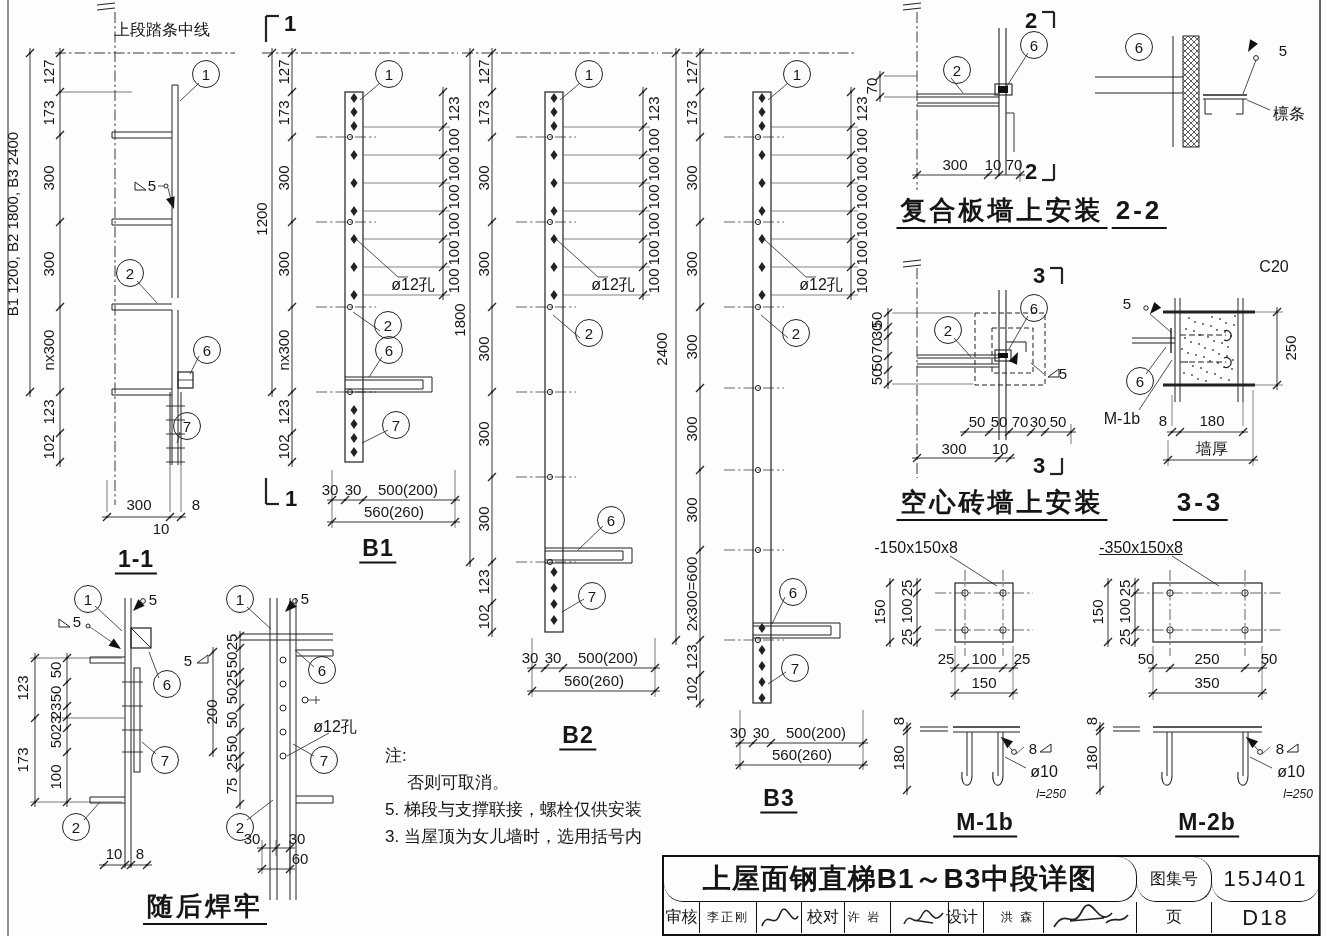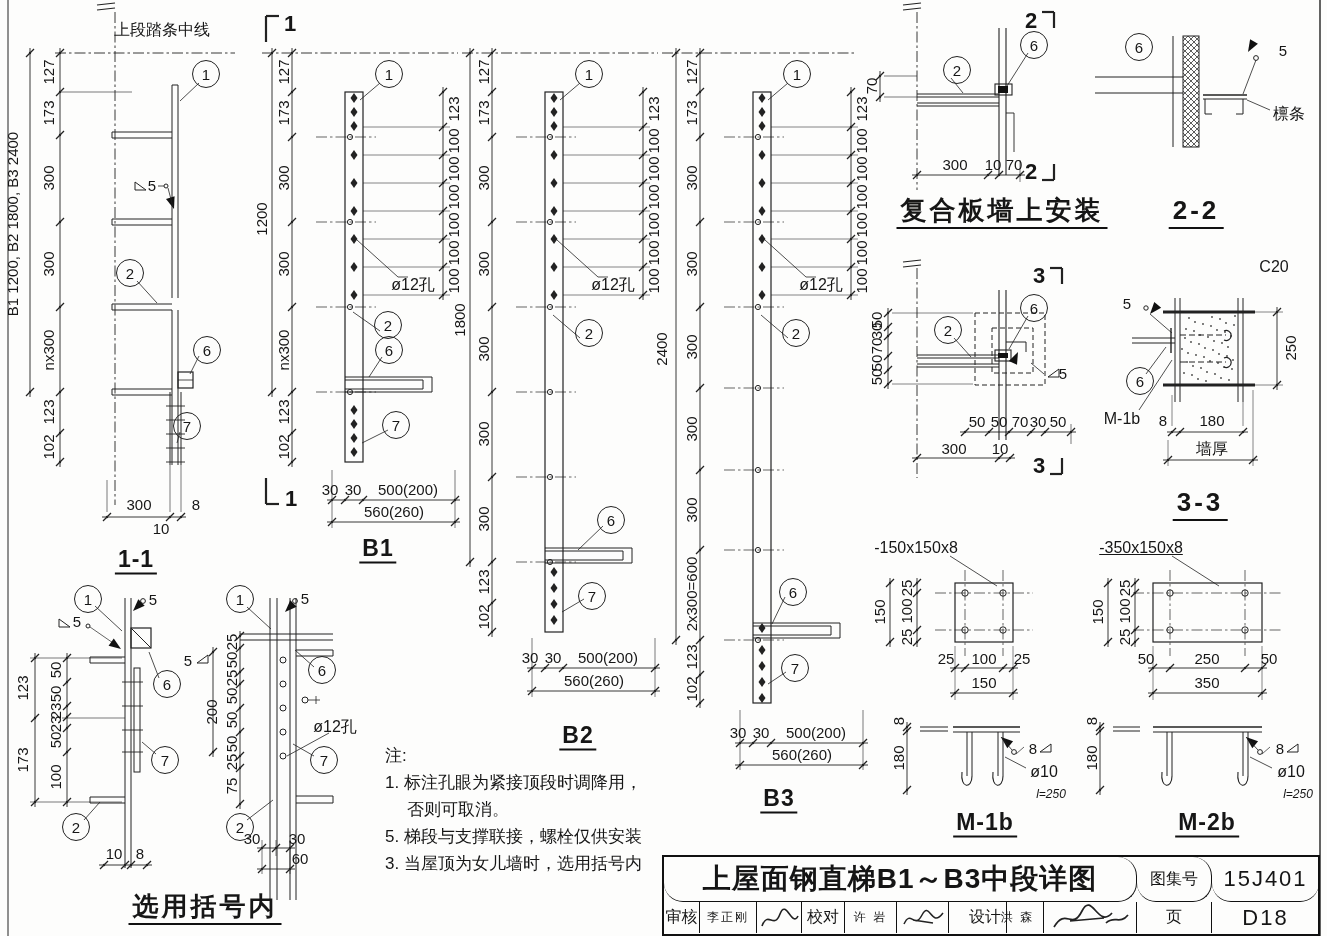--- a/index.html
+++ b/index.html
@@ -929,21 +929,21 @@
       <div class="lab dim rot" style="left: 231px; top: 744px;">50</div>
       <div class="lab dim rot" style="left: 231px; top: 762px;">25</div>
       <div class="lab dim rot" style="left: 231px; top: 786px;">75</div>
       <div class="lab callout" style="left: 322px; top: 670px;">6</div>
       <div class="lab cn" style="left: 335px; top: 727px;">ø12孔</div>
       <div class="lab callout" style="left: 324px; top: 760px;">7</div>
       <div class="lab callout" style="left: 240px; top: 827px;">2</div>
       <div class="lab dim" style="left: 252px; top: 838px;">30</div>
       <div class="lab dim" style="left: 297px; top: 838px;">30</div>
       <div class="lab dim" style="left: 300px; top: 858px;">60</div>
-      <div class="lab bigtitle" style="left: 205px; top: 909px;">选用括号内</div>
+      <div class="lab bigtitle" style="left: 205px; top: 909px;">随后焊牢</div>
       <div class="lab secnum" style="left: 290px; top: 24px;">1</div>
       <div class="lab secnum" style="left: 291px; top: 499px;">1</div>
       <div class="lab dim rot" style="left: 261px; top: 219px;">1200</div>
       <div class="lab dim rot" style="left: 283px; top: 72px;">127</div>
       <div class="lab dim rot" style="left: 283px; top: 113px;">173</div>
       <div class="lab dim rot" style="left: 283px; top: 178px;">300</div>
       <div class="lab dim rot" style="left: 283px; top: 264px;">300</div>
       <div class="lab dim rot" style="left: 283px; top: 350px;">nx300</div>
       <div class="lab dim rot" style="left: 283px; top: 412px;">123</div>
       <div class="lab dim rot" style="left: 283px; top: 447px;">102</div>
@@ -1021,41 +1021,42 @@
       <div class="lab title" style="left: 779px; top: 800px;">B3</div>
       <div class="lab callout" style="left: 957px; top: 70px;">2</div>
       <div class="lab callout" style="left: 1034px; top: 45px;">6</div>
       <div class="lab secnum" style="left: 1031px; top: 21px;">2</div>
       <div class="lab secnum" style="left: 1031px; top: 172px;">2</div>
       <div class="lab dim rot" style="left: 871px; top: 86px;">70</div>
       <div class="lab dim" style="left: 955px; top: 164px;">300</div>
       <div class="lab dim" style="left: 993px; top: 164px;">10</div>
       <div class="lab dim" style="left: 1014px; top: 164px;">70</div>
       <div class="lab bigtitle" style="left: 1002px; top: 213px;">复合板墙上安装</div>
-      <div class="lab bigtitle" style="left: 1196px; top: 213px;">2-2</div>
+      <div class="lab bigtitle" style="left: 1139px; top: 213px;">2-2</div>
       <div class="lab callout" style="left: 1139px; top: 47px;">6</div>
       <div class="lab dim" style="left: 1283px; top: 50px;">5</div>
       <div class="lab cn" style="left: 1289px; top: 114px;">檩条</div>
       <div class="lab callout" style="left: 948px; top: 330px;">2</div>
       <div class="lab callout" style="left: 1034px; top: 308px;">6</div>
       <div class="lab secnum" style="left: 1039px; top: 276px;">3</div>
       <div class="lab secnum" style="left: 1039px; top: 466px;">3</div>
       <div class="lab dim" style="left: 1063px; top: 373px;">5</div>
       <div class="lab dim rot" style="left: 876px; top: 320px;">50</div>
       <div class="lab dim rot" style="left: 876px; top: 331px;">30</div>
       <div class="lab dim rot" style="left: 876px; top: 346px;">70</div>
       <div class="lab dim rot" style="left: 876px; top: 363px;">50</div>
       <div class="lab dim rot" style="left: 876px; top: 377px;">50</div>
       <div class="lab dim" style="left: 977px; top: 421px;">50</div>
       <div class="lab dim" style="left: 999px; top: 421px;">50</div>
       <div class="lab dim" style="left: 1020px; top: 421px;">70</div>
       <div class="lab dim" style="left: 1038px; top: 421px;">30</div>
       <div class="lab dim" style="left: 1058px; top: 421px;">50</div>
       <div class="lab dim" style="left: 954px; top: 448px;">300</div>
       <div class="lab dim" style="left: 1000px; top: 448px;">10</div>
+      <div class="lab bigtitle" style="left: 1002px; top: 505px;">空心砖墙上安装</div>
       <div class="lab bigtitle" style="left: 1200px; top: 505px;">3-3</div>
       <div class="lab dim16" style="left: 1274px; top: 267px;">C20</div>
       <div class="lab dim" style="left: 1127px; top: 303px;">5</div>
       <div class="lab callout" style="left: 1140px; top: 381px;">6</div>
       <div class="lab dim16" style="left: 1122px; top: 419px;">M-1b</div>
       <div class="lab dim rot" style="left: 1290px; top: 348px;">250</div>
       <div class="lab dim" style="left: 1163px; top: 420px;">8</div>
       <div class="lab dim" style="left: 1212px; top: 420px;">180</div>
       <div class="lab cn" style="left: 1212px; top: 449px;">墙厚</div>
       <div class="lab dim16" style="left: 916px; top: 548px;">-150x150x8</div>
@@ -1086,47 +1087,46 @@
       <div class="lab dim rot" style="left: 1091px; top: 758px;">180</div>
       <div class="lab dim" style="left: 1280px; top: 748px;">8</div>
       <div class="lab dim16" style="left: 1291px; top: 772px;">ø10</div>
       <div class="lab dim16i" style="left: 1298px; top: 794px;">l=250</div>
       <div class="lab title" style="left: 1207px; top: 824px;">M-2b</div>
     </div>
 
   <div id="notes">
     <div>注:</div>
     <div id="notes-items">
-        <div>1. 标注孔眼为紧接顶段时调降用，</div>
         <div class="cont">否则可取消。</div>
         <div>5. 梯段与支撑联接，螺栓仅供安装</div>
         <div>3. 当屋顶为女儿墙时，选用括号内</div>
       </div>
   </div>
 
   <div id="tblock">
     <div class="tb-cell tb-r1 tb-title" style="left:0;width:473px">上屋面钢直梯B1～B3中段详图</div>
     <div class="tb-cell tb-r1 tb-sm" style="left:473px;width:75px">图集号</div>
     <div class="tb-cell tb-r1 tb-no" style="left:548px;width:107px;border-right:none">15J401</div>
 
     <div class="tb-cell tb-r2 tb-sm" style="left:0;width:36px">审核</div>
     <div class="tb-cell tb-r2 tb-name" style="left:36px;width:57px">李正刚</div>
     <div class="tb-cell tb-r2" style="left:93px;width:45px">
       <svg width="42" height="28">
         <path d="M4 22 C10 6 16 26 22 10 S34 24 40 12" fill="none" stroke="#222" stroke-width="1.6"></path>
       </svg>
     </div>
     <div class="tb-cell tb-r2 tb-sm" style="left:138px;width:43px">校对</div>
-    <div class="tb-cell tb-r2 tb-name" style="left:181px;width:52px">许 岩</div>
+    <div class="tb-cell tb-r2 tb-name" style="left:175px;width:52px">许 岩</div>
     <div class="tb-cell tb-r2" style="left:233px;width:52px">
       <svg width="48" height="28">
         <path d="M5 20 C12 5 15 26 23 11 S32 25 44 9 M14 16 L34 19" fill="none" stroke="#222" stroke-width="1.5"></path>
       </svg>
     </div>
-    <div class="tb-cell tb-r2 tb-sm" style="left:300px;width:43px">设计</div>
+    <div class="tb-cell tb-r2 tb-sm" style="left:277px;width:43px">设计</div>
     <div class="tb-cell tb-r2 tb-name" style="left:328px;width:52px">洪 森</div>
     <div class="tb-cell tb-r2" style="left:380px;width:93px">
       <svg width="88" height="30">
         <path d="M8 24 C20 4 26 28 36 8 S52 26 66 10 M24 18 L58 15 M60 20 C68 12 74 22 82 12" fill="none" stroke="#222" stroke-width="1.7"></path>
       </svg>
     </div>
     <div class="tb-cell tb-r2 tb-sm" style="left:473px;width:75px">页</div>
     <div class="tb-cell tb-r2 tb-no" style="left:548px;width:107px;border-right:none">D18</div>
   </div>
 </div>

